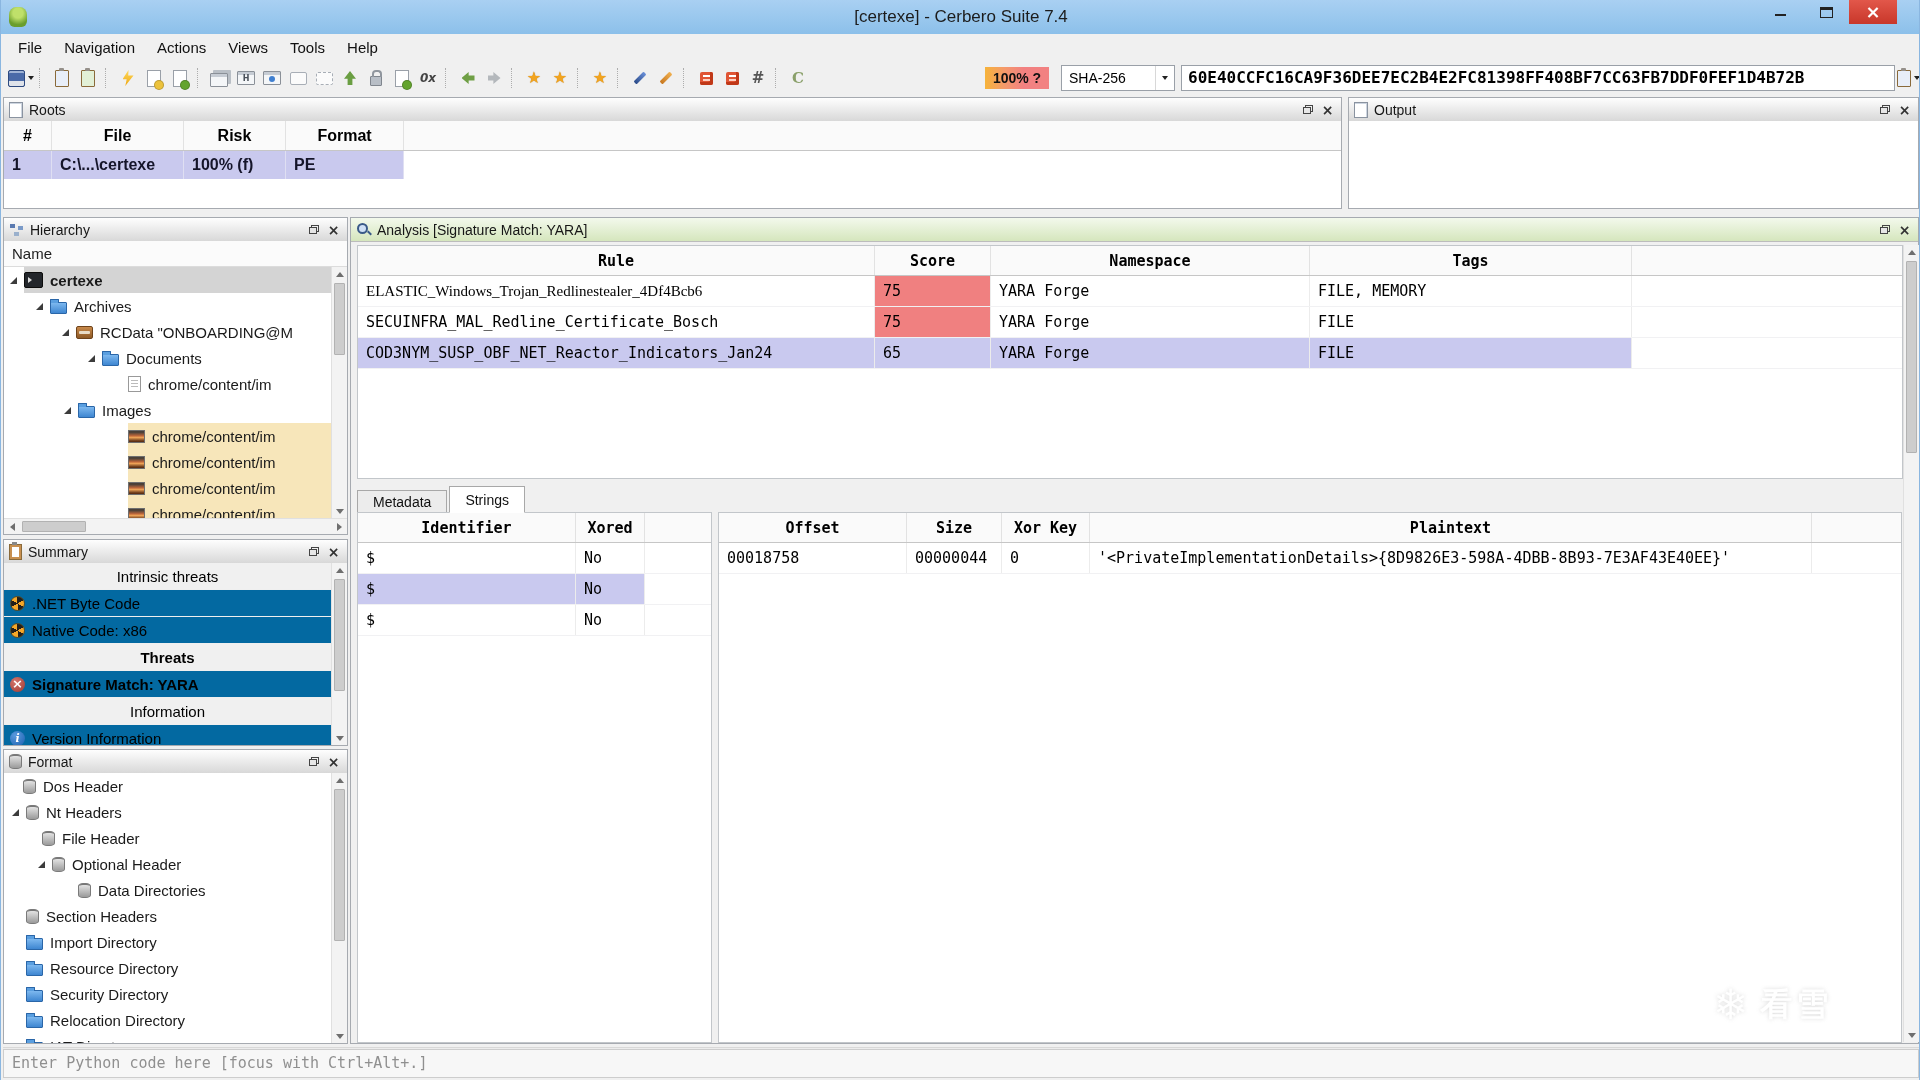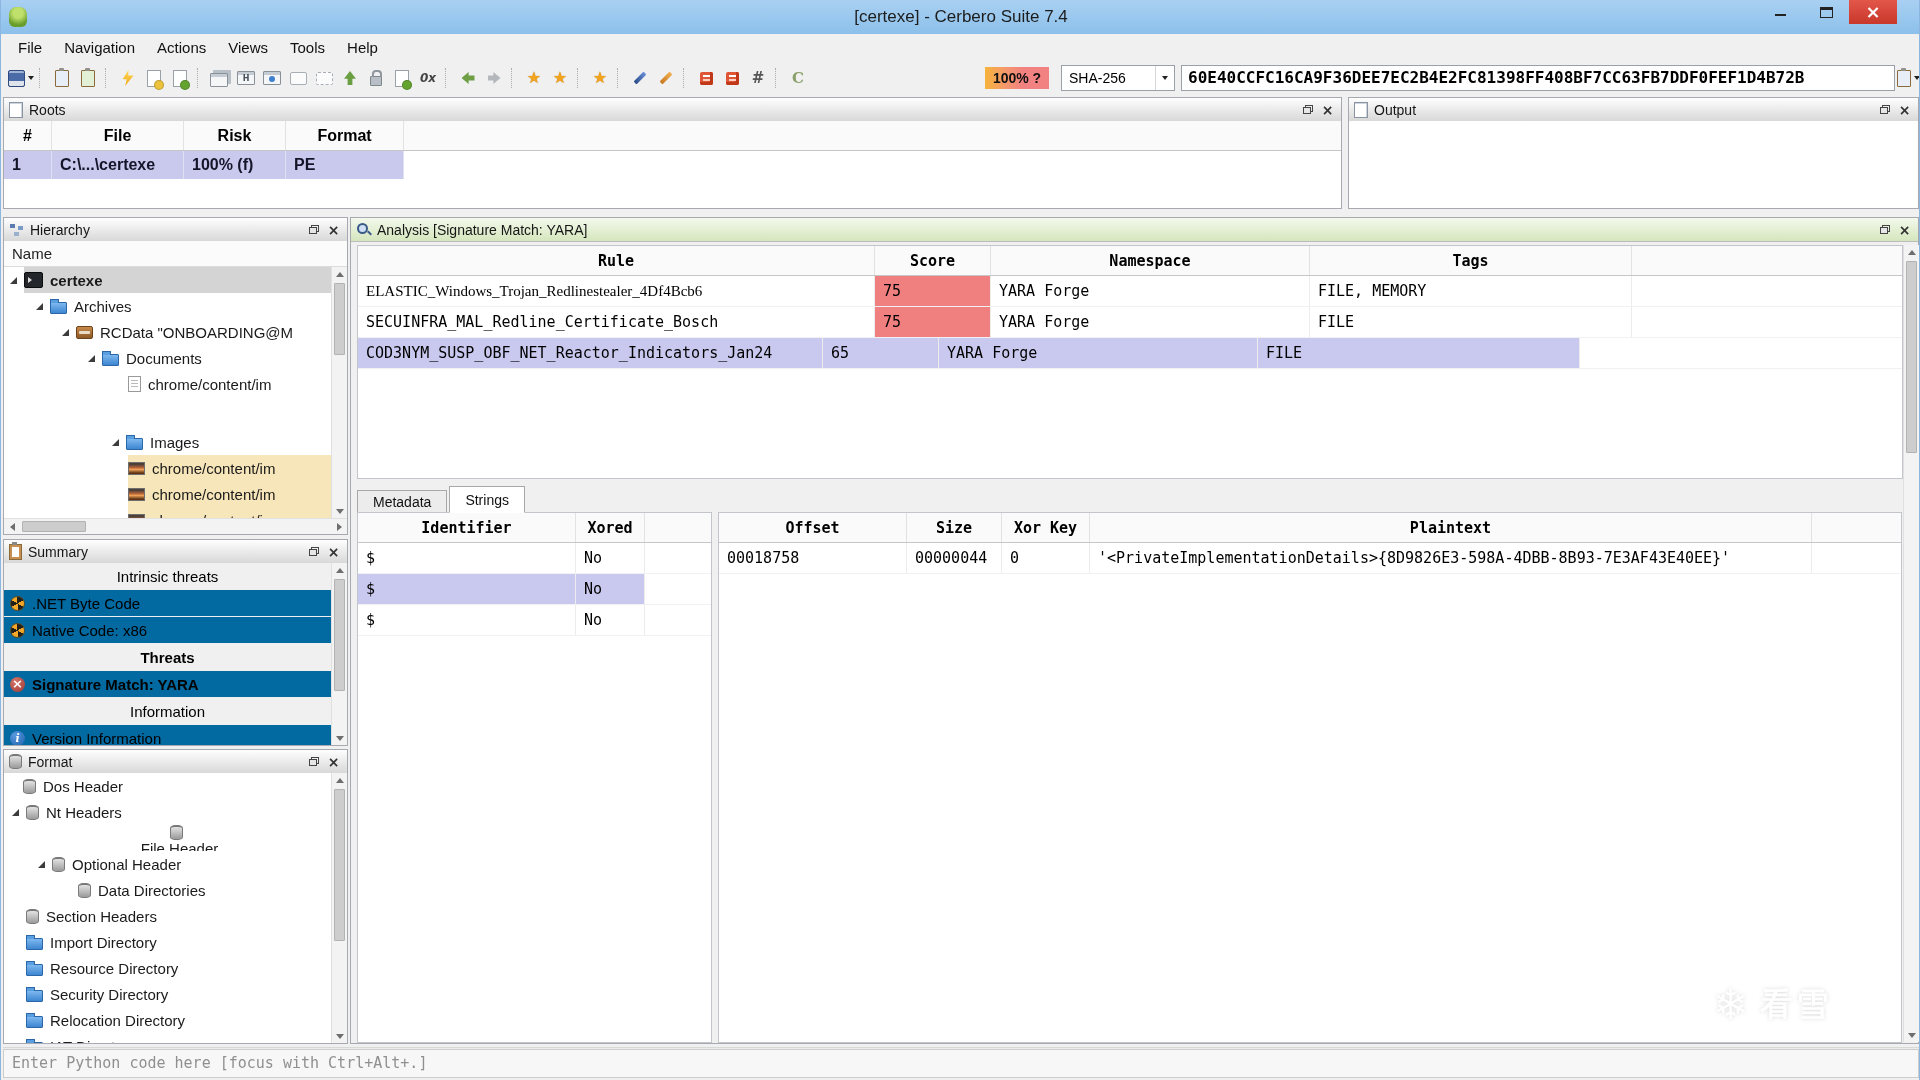--- a/index.html
+++ b/index.html
@@ -376,21 +376,21 @@
         </span>
         <span>Documents</span>
     </div>
     <div class="trow" style="padding-left:110px;">
       <span class="arr-sp"></span>
       <span class="tico2">
           <span class="ic-doc"></span>
         </span>
         <span>chrome/content/im</span>
     </div>
-    <div class="trow" style="padding-left:108px;margin-top:32px;">
+    <div class="trow" style="padding-left:60px;">
       <span class="arr"></span>
       <span class="tico2">
           <span class="ic-folder"></span>
         </span>
         <span>Images</span>
     </div>
     <div class="trow" style="padding-left:110px;">
       <span class="arr-sp"></span>
       <span class="hlwrap hl-orange">
           <span class="tico2">
@@ -529,21 +529,21 @@
         </span>
         <span>Dos Header</span>
       </div>
     <div class="trow" style="padding-left:8px;">
         <span class="arr"></span>
         <span class="tico2">
           <span class="ic-db"></span>
         </span>
         <span>Nt Headers</span>
       </div>
-    <div class="trow" style="padding-left:24px;flex-direction:column;">
+    <div class="trow" style="padding-left:24px;">
         <span class="arr-sp"></span>
         <span class="tico2">
           <span class="ic-db"></span>
         </span>
         <span>File Header</span>
       </div>
     <div class="trow" style="padding-left:34px;">
         <span class="arr"></span>
         <span class="tico2">
           <span class="ic-db"></span>
@@ -642,21 +642,21 @@
       <div class="gc fill"></div>
     </div>
     <div class="grow">
       <div class="gc" style="width:517px;">SECUINFRA_MAL_Redline_Certificate_Bosch</div>
       <div class="gc red" style="width:116px;">75</div>
       <div class="gc" style="width:319px;">YARA Forge</div>
       <div class="gc" style="width:322px;">FILE</div>
       <div class="gc fill"></div>
     </div>
     <div class="grow sel">
-      <div class="gc" style="width:465px;">COD3NYM_SUSP_OBF_NET_Reactor_Indicators_Jan24</div>
+      <div class="gc" style="width:517px;">COD3NYM_SUSP_OBF_NET_Reactor_Indicators_Jan24</div>
       <div class="gc" style="width:116px;">65</div>
       <div class="gc" style="width:319px;">YARA Forge</div>
       <div class="gc" style="width:322px;">FILE</div>
       <div class="gc fill"></div>
     </div>
   </div>
 
   <div class="tabbar" style="left:6px;top:268px;height:27px;">
     <div class="tab">Metadata</div>
     <div class="tab active">Strings</div>

